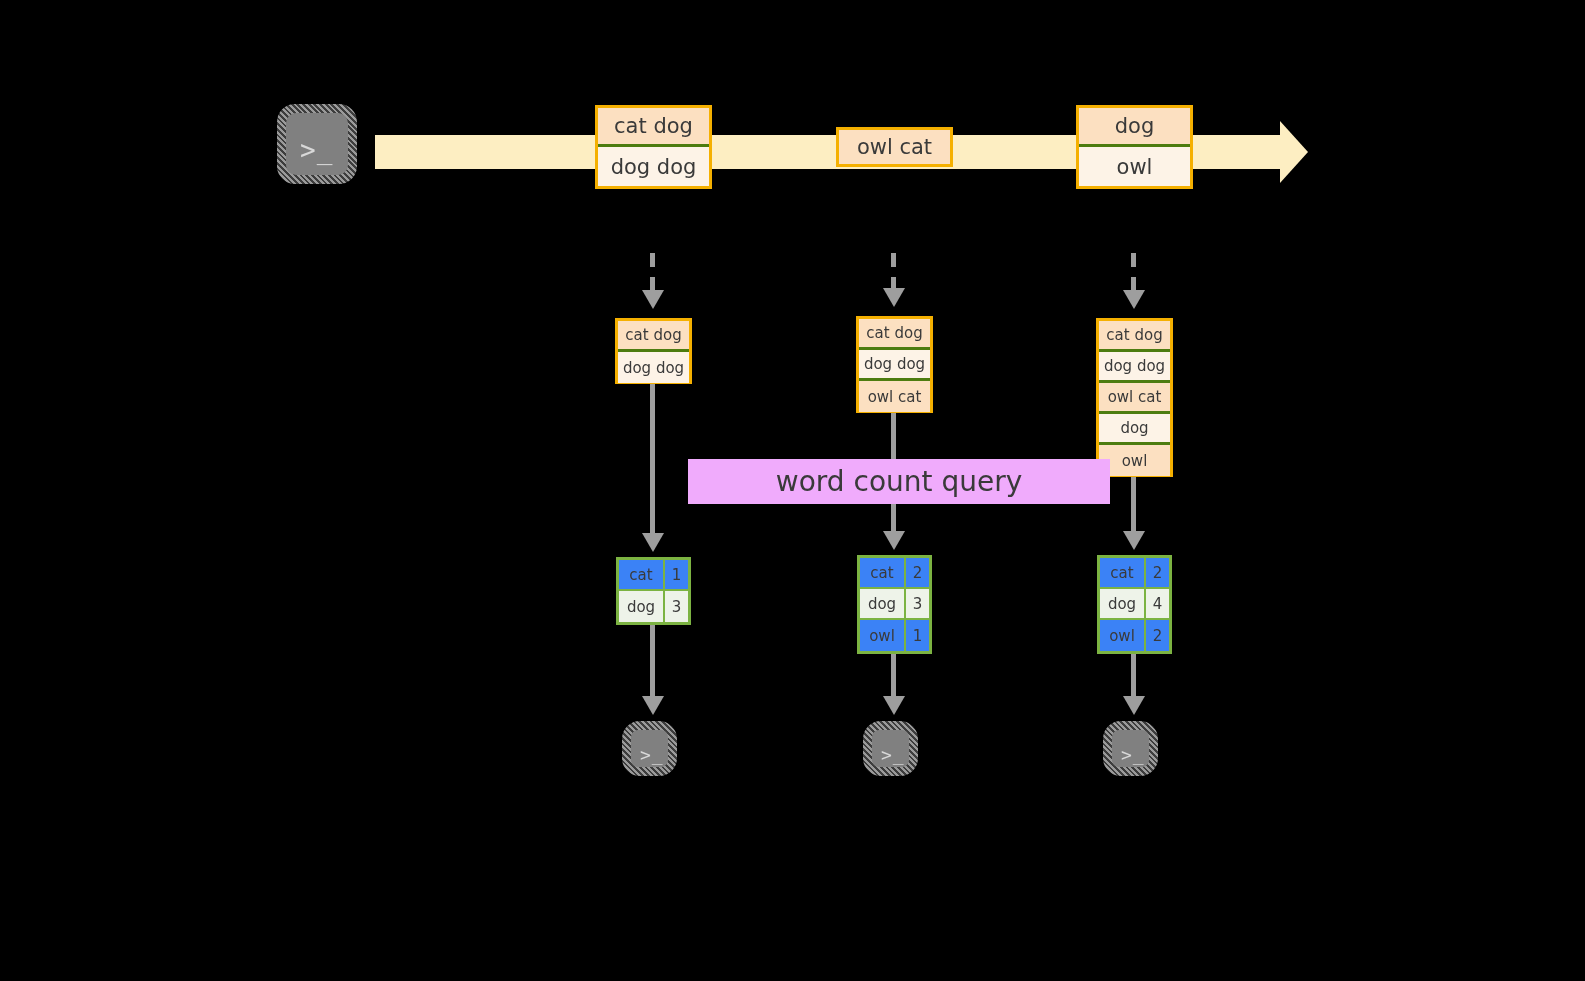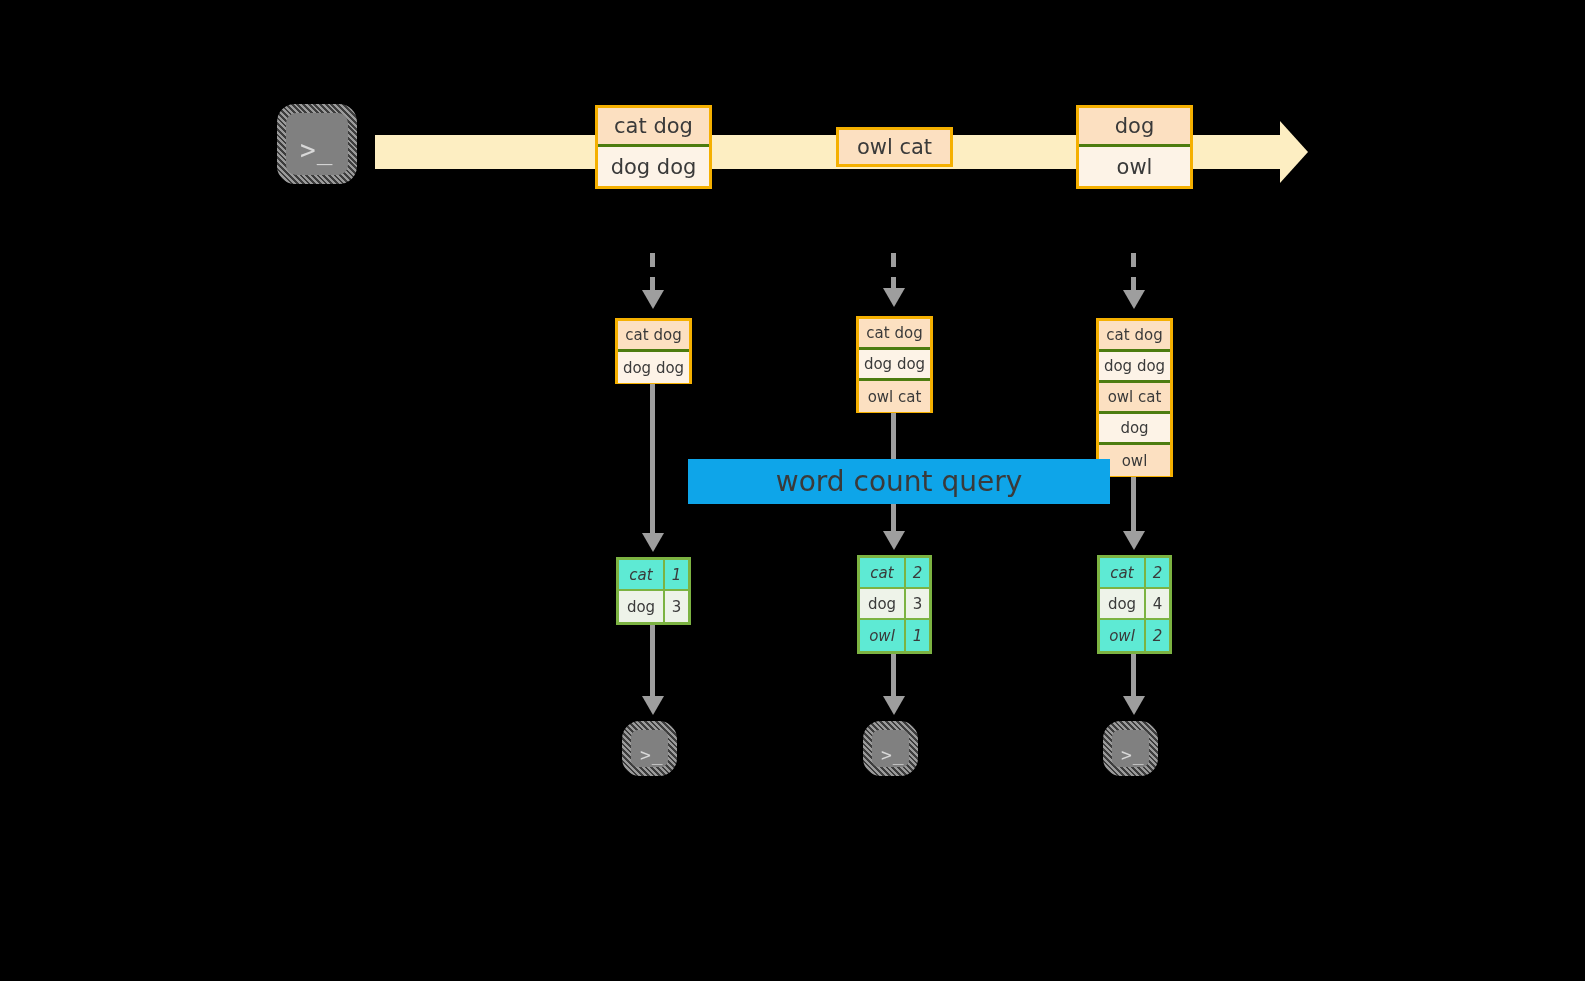--- a/index.html
+++ b/index.html
@@ -93,21 +93,21 @@
     border: 3px solid #7cb342;
     background: #eef3e6;
   }
   .res-row {
     box-sizing: border-box;
     display: flex;
     border-bottom: 2px solid #7cb342;
     height: 31px;
   }
   .res-row:last-child { border-bottom: none; }
-  .res-row.dark  { background: #5eead4; font-style: italic; }
+  .res-row.dark  { background: #3b82f6; }
   .res-row.light { background: #eef3e9; }
   .res-word {
     box-sizing: border-box;
     display: flex;
     align-items: center;
     justify-content: center;
     border-right: 2px solid #7cb342;
     color: #3a3a3a;
     white-space: nowrap;
   }
@@ -135,21 +135,21 @@
     position: absolute;
     width: 0; height: 0;
     border-left: 11px solid transparent;
     border-right: 11px solid transparent;
     border-top: 19px solid #9e9e9e;
   }
 
   
   .query-label {
     position: absolute;
-    background: #0ea5e9;
+    background: #f0abfc;
     display: flex;
     align-items: center;
     justify-content: center;
     color: #3a3a3a;
     white-space: nowrap;
   }
 </style>
 </head>
 <body>
 

